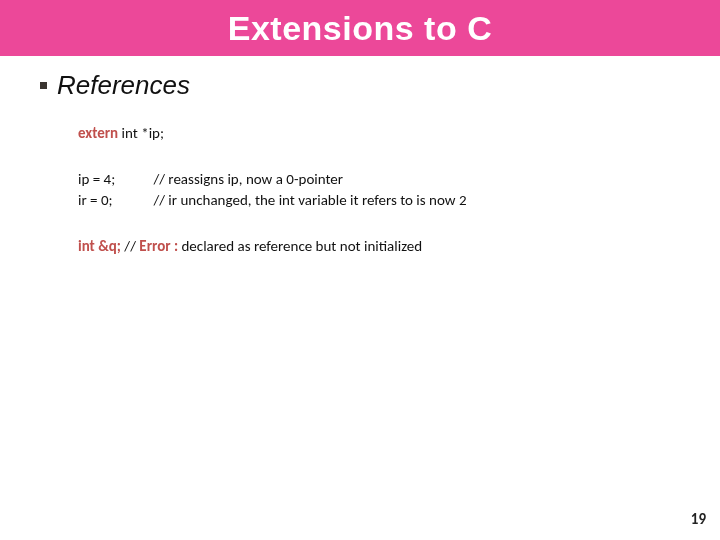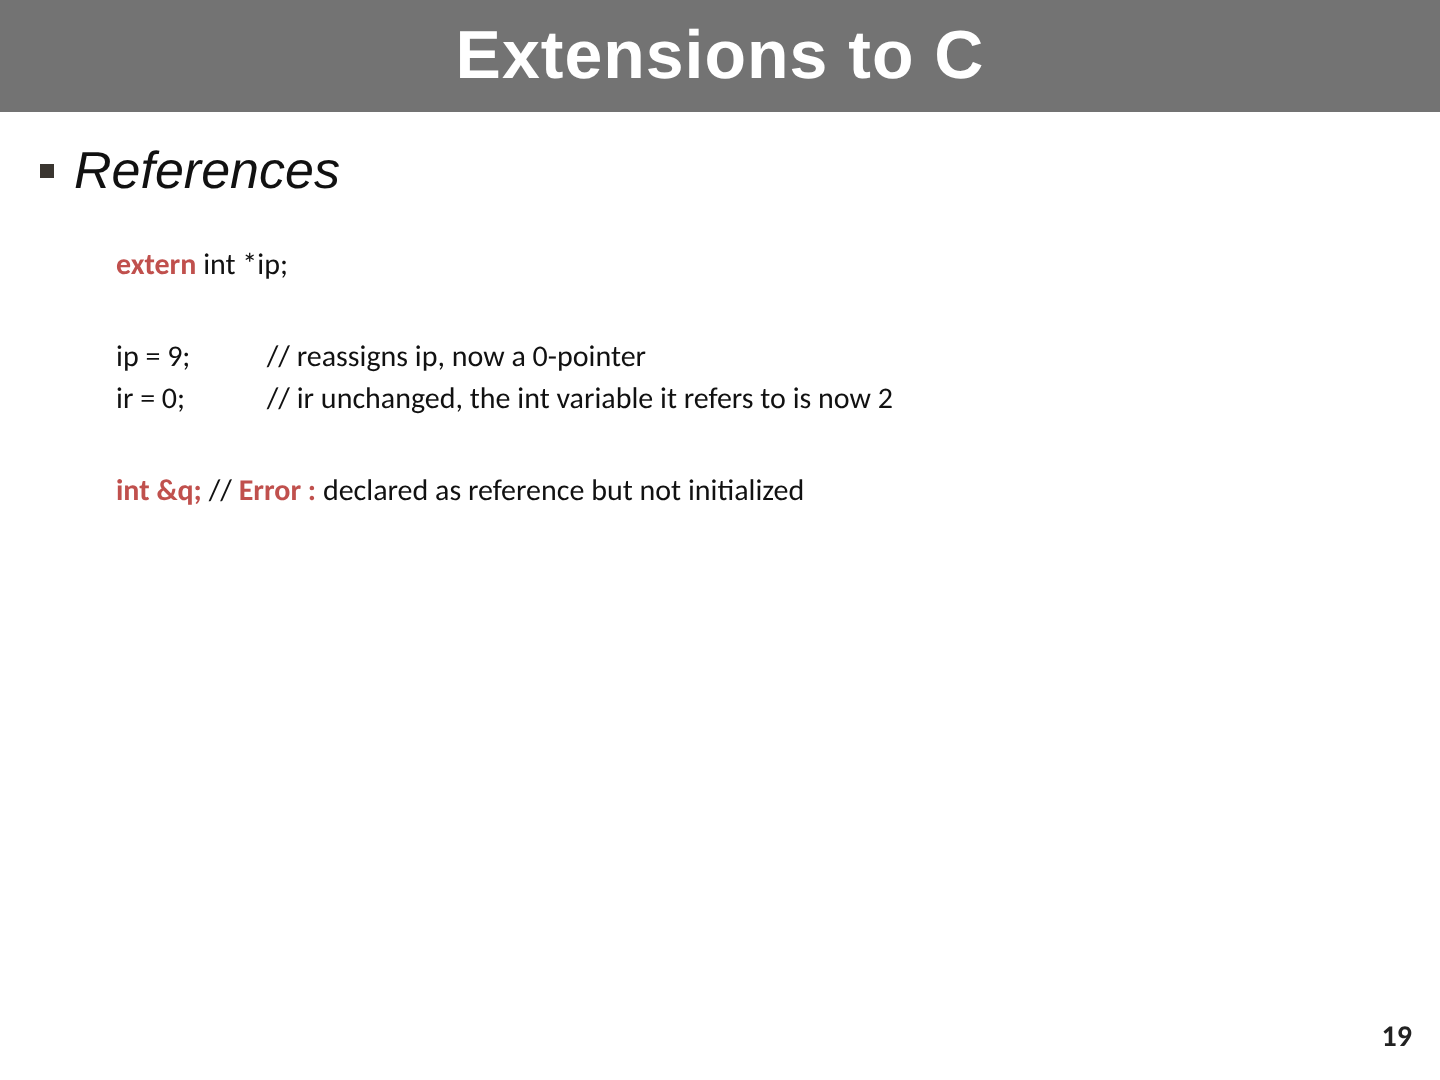--- a/index.html
+++ b/index.html
@@ -1,34 +1,34 @@
 <!DOCTYPE html>
 <html><head>
 <meta charset="utf-8">
 <style>
   * { margin: 0; padding: 0; box-sizing: border-box; }
   html, body { width: 720px; height: 540px; overflow: hidden; font-family: "Segoe UI", "Calibri", Arial, sans-serif; background: #fff; }
   .slide { width: 720px; height: 540px; position: relative; }
   .title-bar {
-    background: #737373;
+    background: #ec4899;
     width: 100%;
     height: 56px;
     display: flex;
     align-items: center;
     justify-content: center;
   }
   .title-bar h1 {
     color: #fff;
     font-family: "Comic Sans MS", "Comic Sans", cursive, sans-serif;
     font-weight: bold;
     font-size: 34px;
     letter-spacing: 0.5px;
   }
   .body {
-    padding: 14px 20px 0 20px;
+    padding: 14px 20px 0 40px;
   }
   .bullet-row {
     display: flex;
     align-items: center;
     gap: 10px;
     margin-bottom: 22px;
   }
   .bullet-dot {
     width: 7px; height: 7px; background: #3a3530; border-radius: 0;
     flex: 0 0 auto;
@@ -79,21 +79,21 @@
     </div>
 
     <div class="code-block">
       <div class="code-line">
         <span class="kw-extern">extern</span><span> int *ip;</span>
       </div>
     </div>
 
     <div class="code-block">
       <div class="code-line">
-        <span class="seg-assign">ip = 9;</span><span>   // reassigns ip, now a 0-pointer</span>
+        <span class="seg-assign">ip = 4;</span><span>   // reassigns ip, now a 0-pointer</span>
       </div>
       <div class="code-line">
         <span class="seg-assign">ir = 0;</span><span>   // ir unchanged, the int variable it refers to is now 2</span>
       </div>
     </div>
 
     <div class="code-block">
       <div class="code-line">
         <span class="kw-int">int</span><span class="kw-amp"> &amp;q;</span><span>  // </span><span class="kw-error">Error :</span><span> declared as reference but not initialized</span>
       </div>

